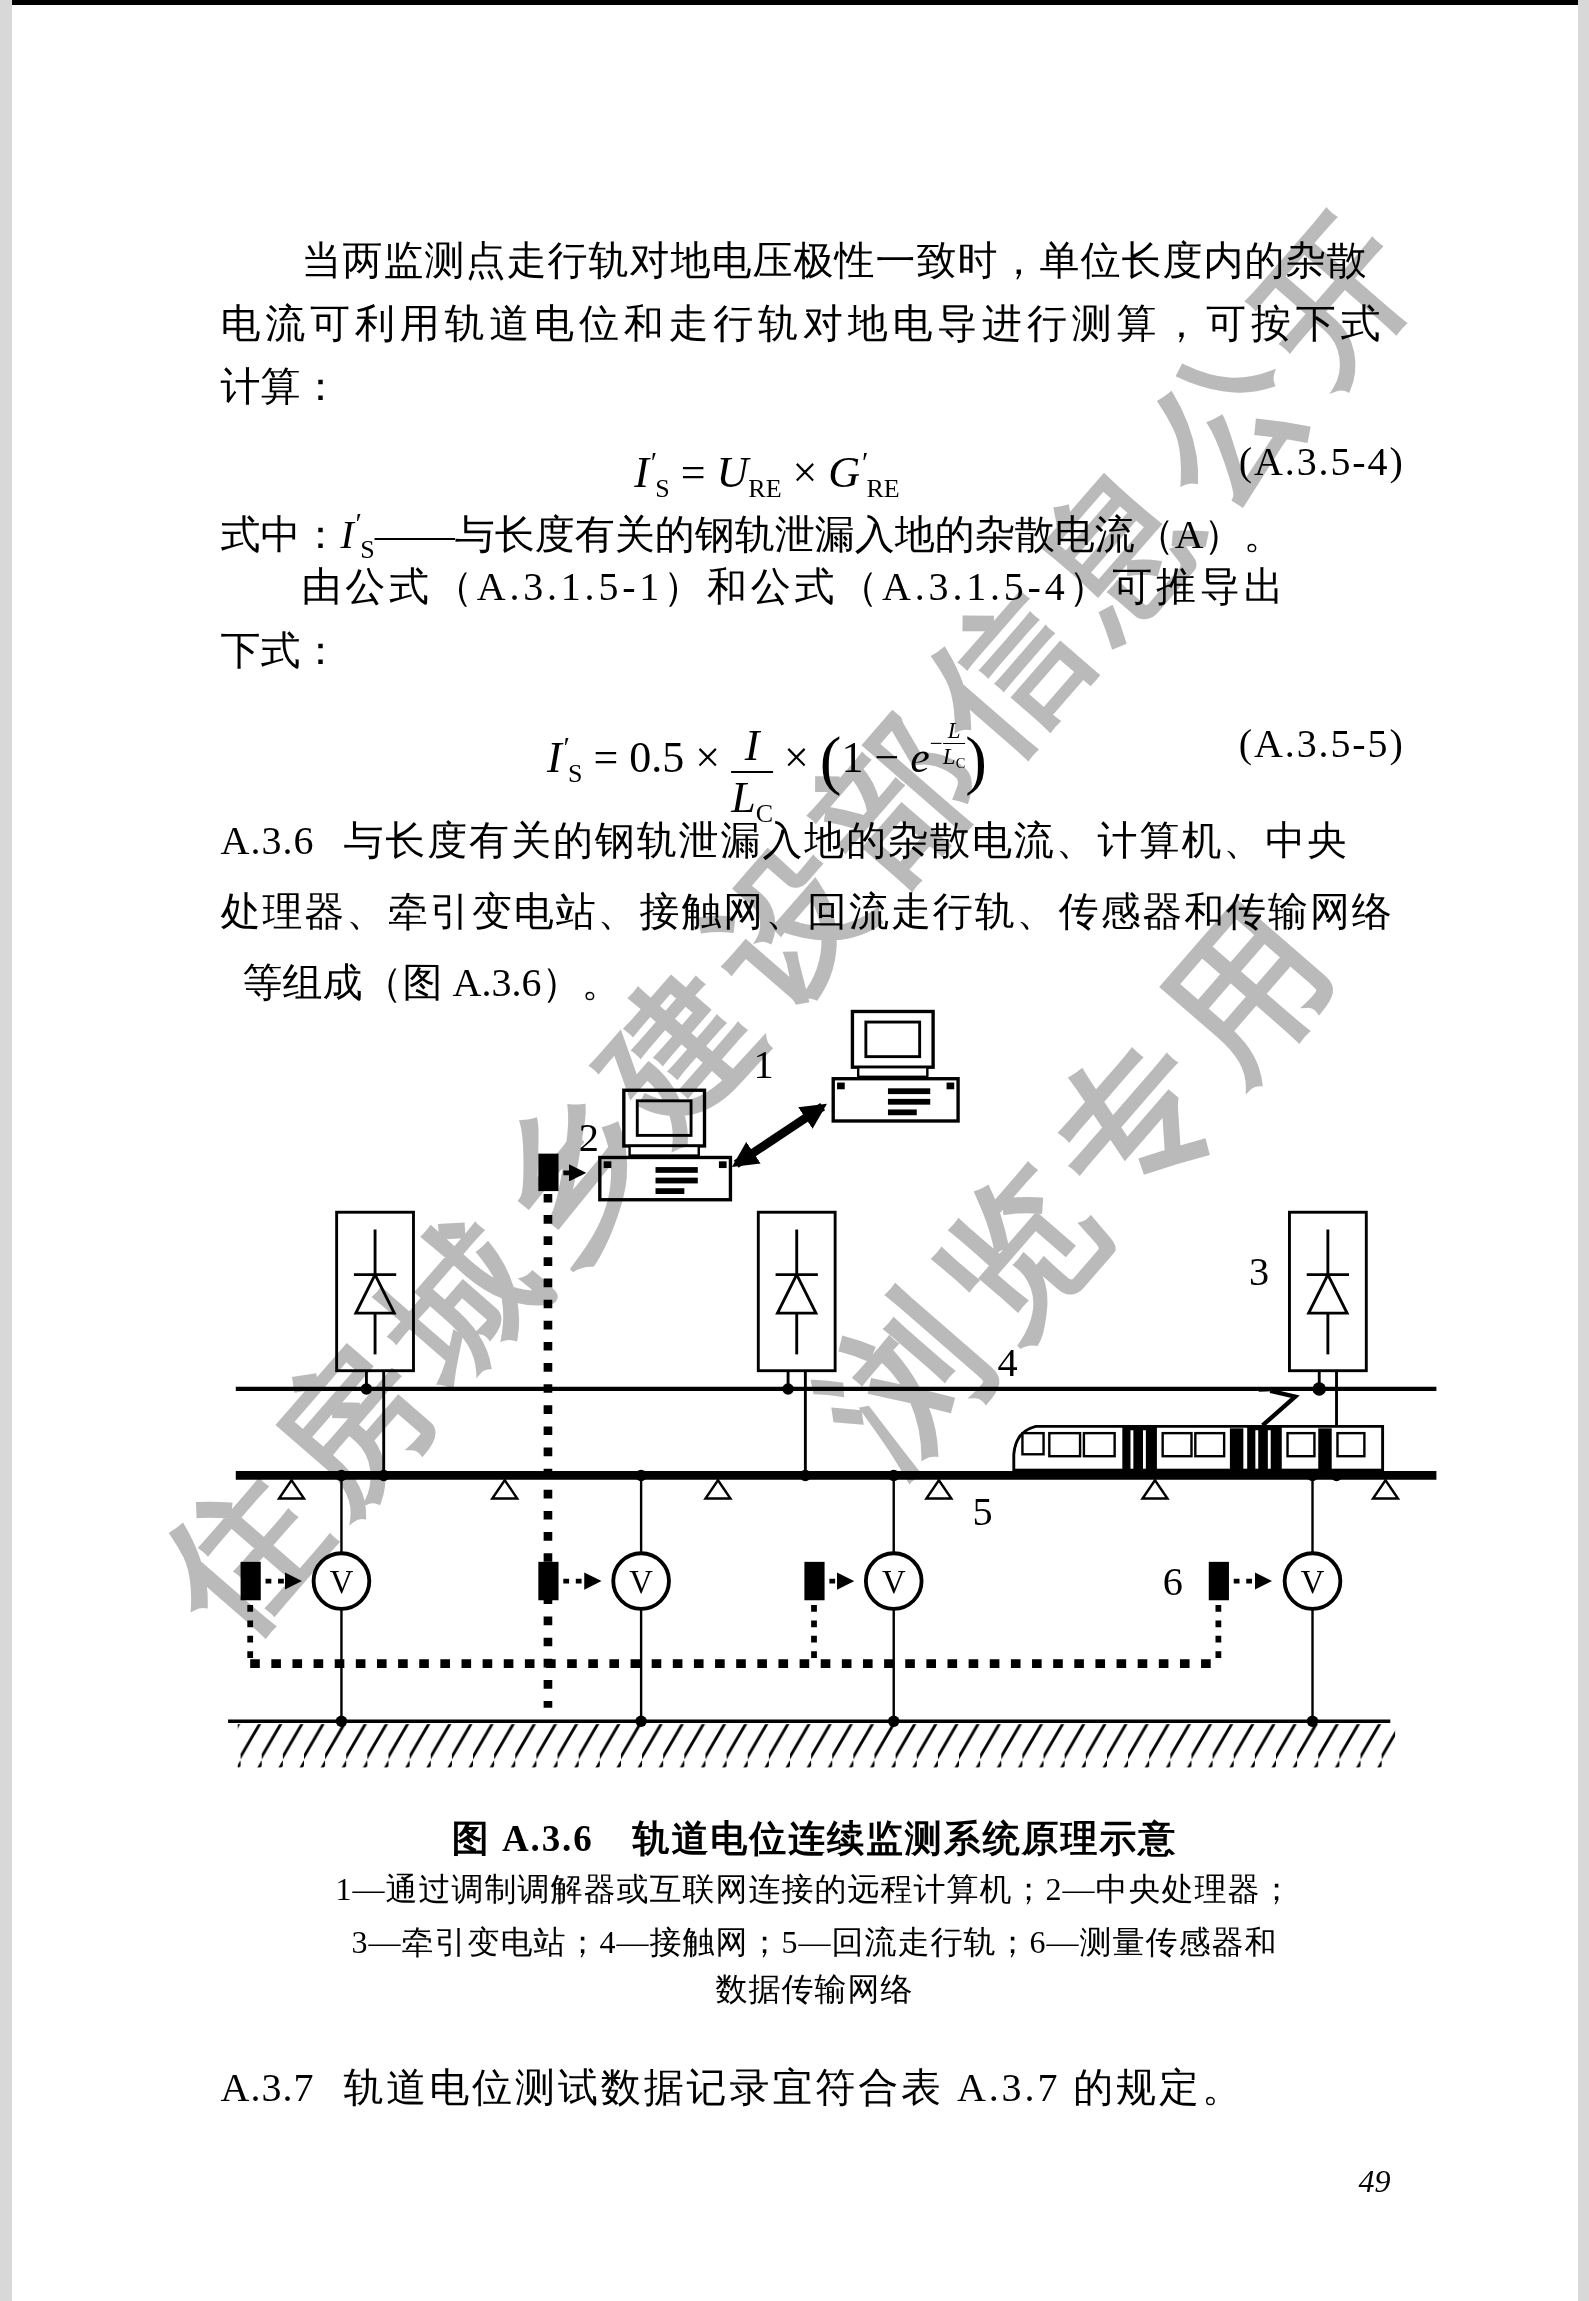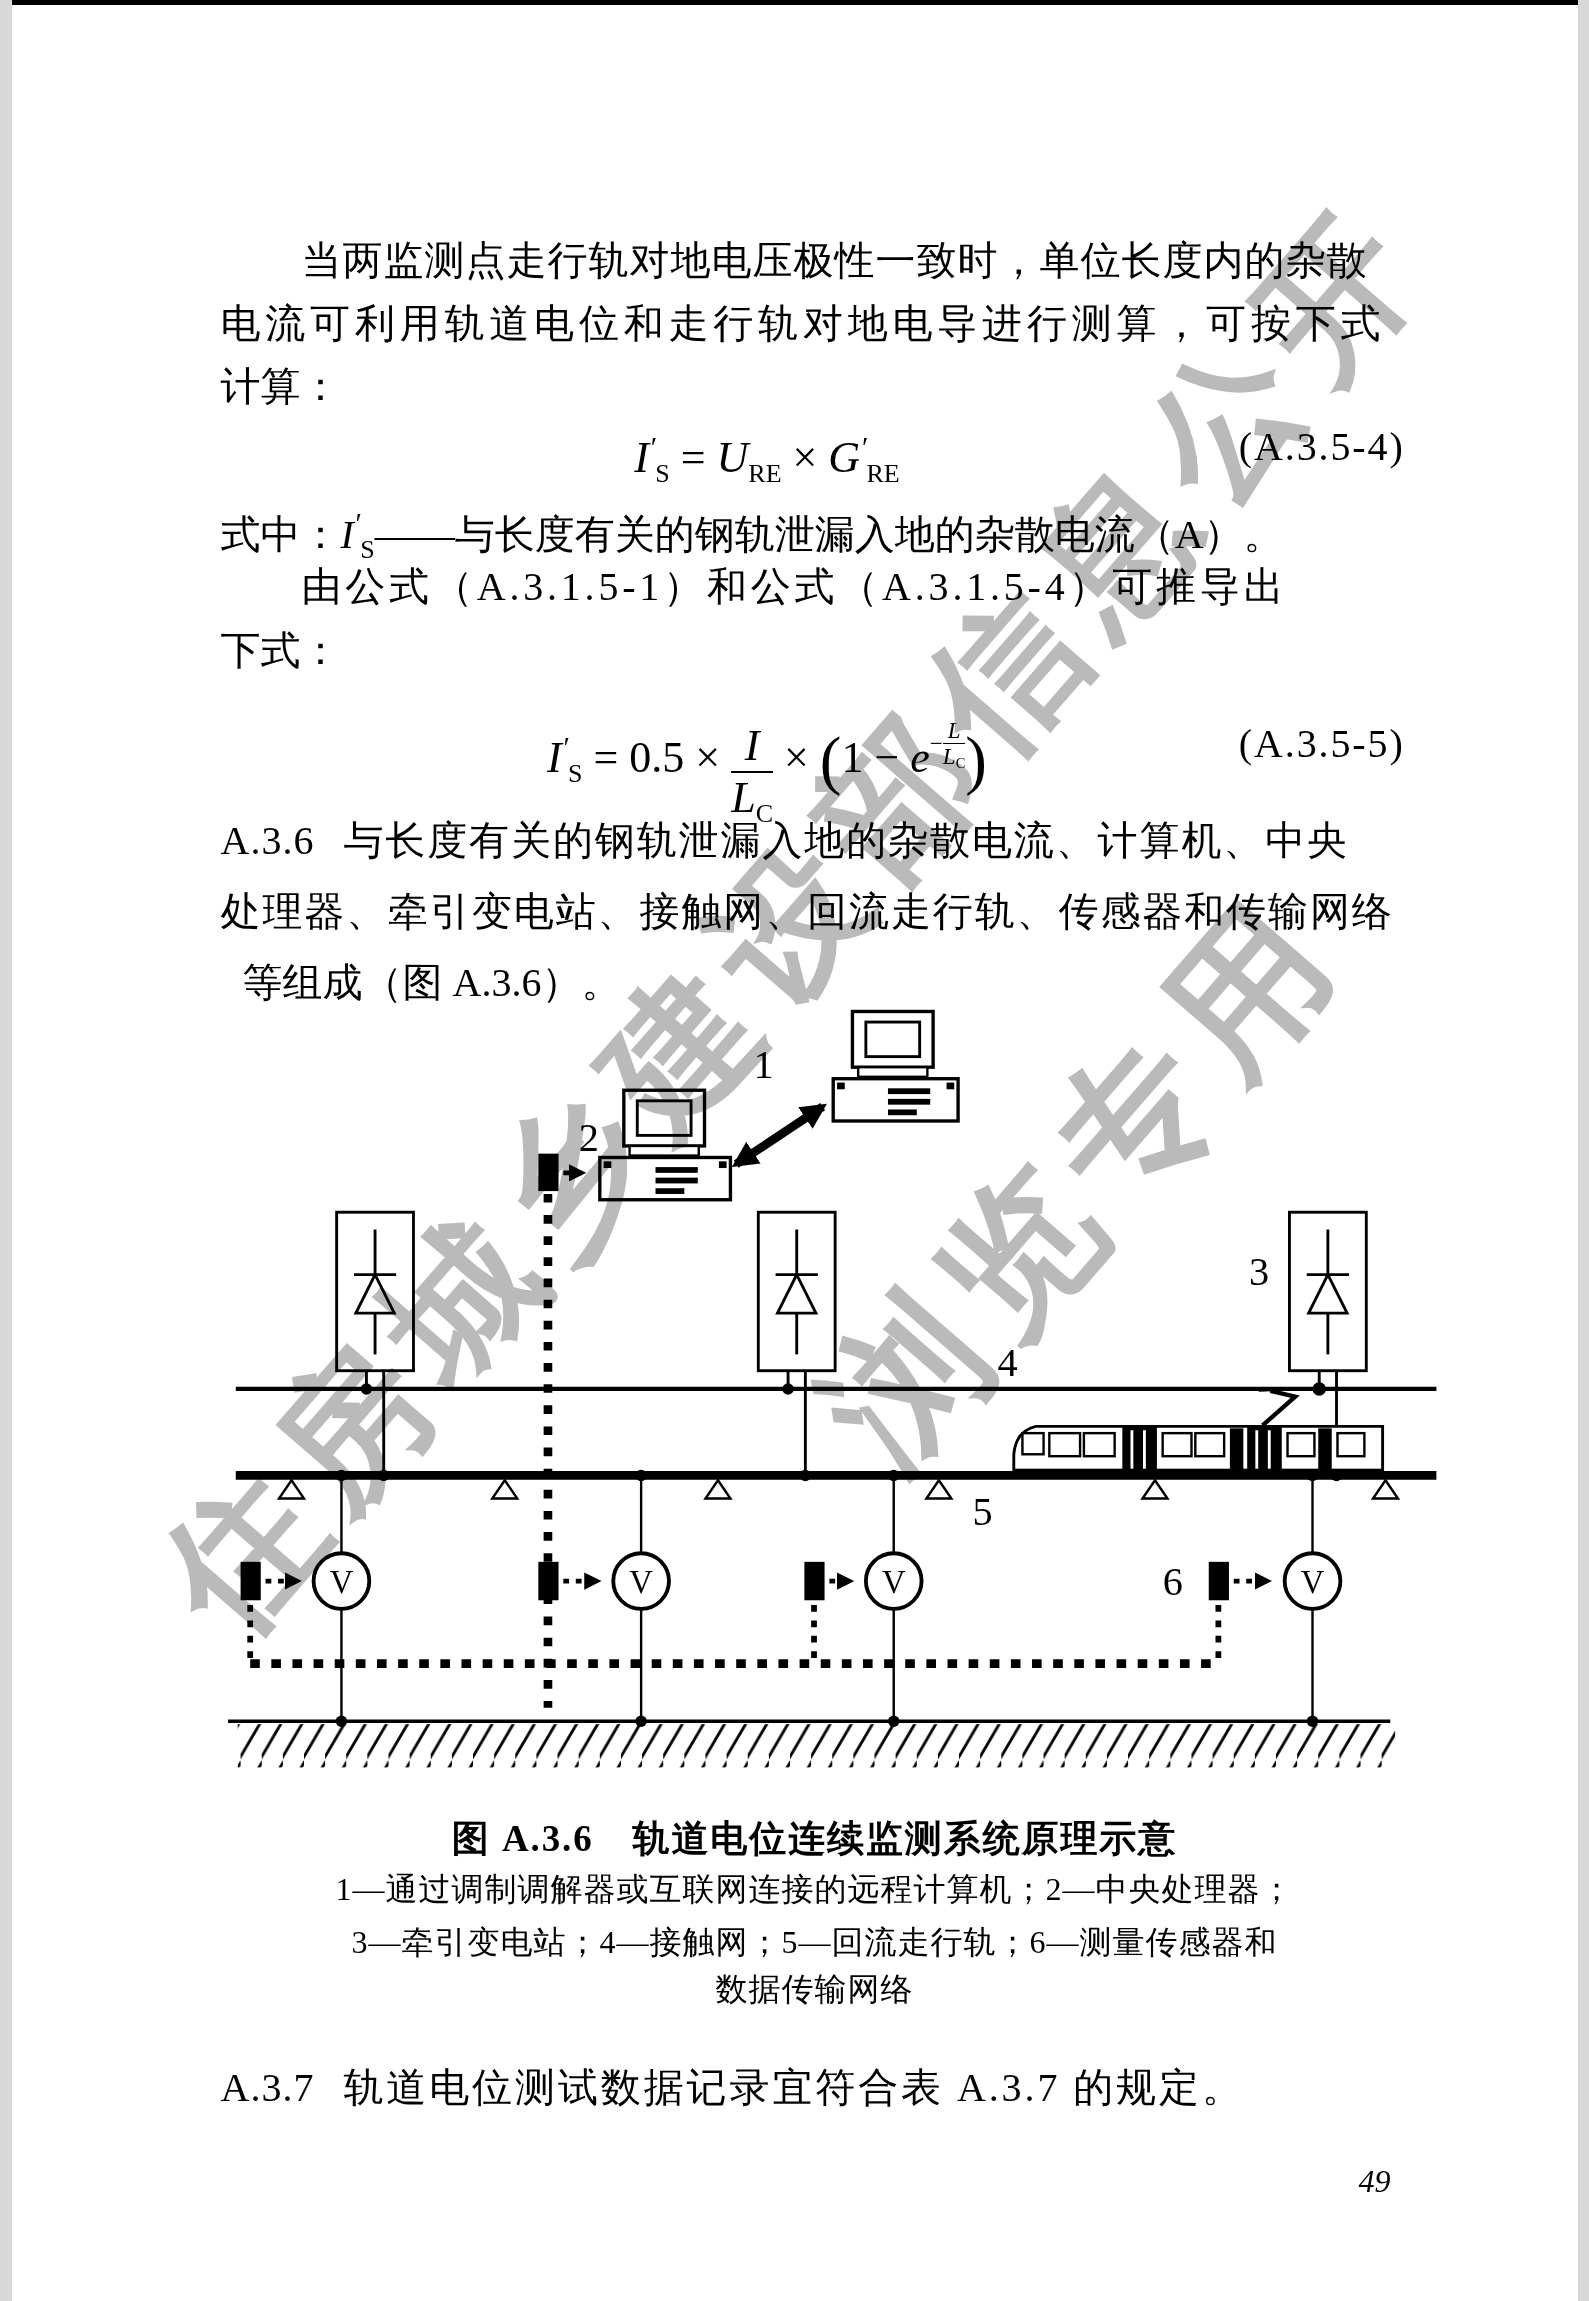--- a/index.html
+++ b/index.html
@@ -56,21 +56,21 @@
 
 <div class="page">
   <div class="top-edge"></div>
 
   <div class="content">
 
     <div class="p-line indent ls1" style="top:229px">当两监测点走行轨对地电压极性一致时，单位长度内的杂散</div>
     <div class="p-line ls5" style="top:292px">电流可利用轨道电位和走行轨对地电导进行测算，可按下式</div>
     <div class="p-line" style="top:355px">计算：</div>
 
-    <div class="fr-row" style="top:421px;height:69px;line-height:52px;">
+    <div class="fr-row" style="top:421px;height:69px;line-height:82px;">
       <span class="fr-center formula"><span>I</span><span class="prime">′</span><sub>S</sub>&nbsp;<span class="rm">=</span>&nbsp;<span>U</span><sub>RE</sub>&nbsp;<span class="rm">×</span>&nbsp;<span>G</span><span class="prime">′</span><sub>RE</sub></span>
       <span class="fr-num">(A.3.5-4)</span>
     </div>
 
     <div class="p-line" style="top:492px">
       <span>式中：</span><span class="formula" style="font-size:40px"><span>I</span><span class="prime">′</span><sub>S</sub></span><span>——</span><span>与长度有关的钢轨泄漏入地的杂散电流（A）。</span>
     </div>
 
     <div class="p-line indent ls4" style="top:555px">由公式（A.3.1.5-1）和公式（A.3.1.5-4）可推导出</div>
     <div class="p-line" style="top:619px">下式：</div>

